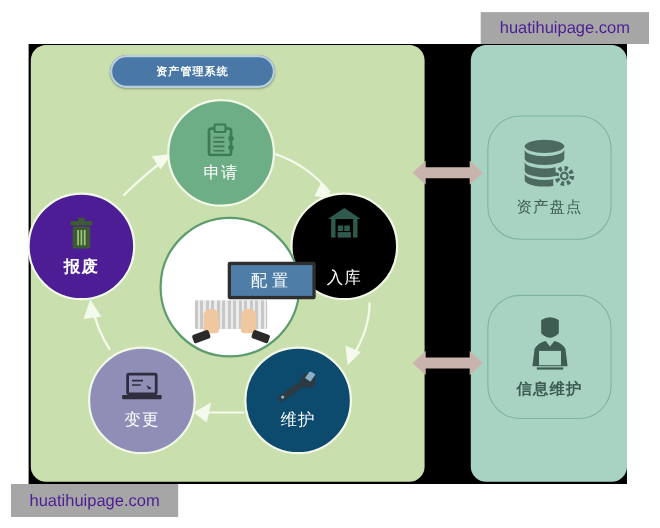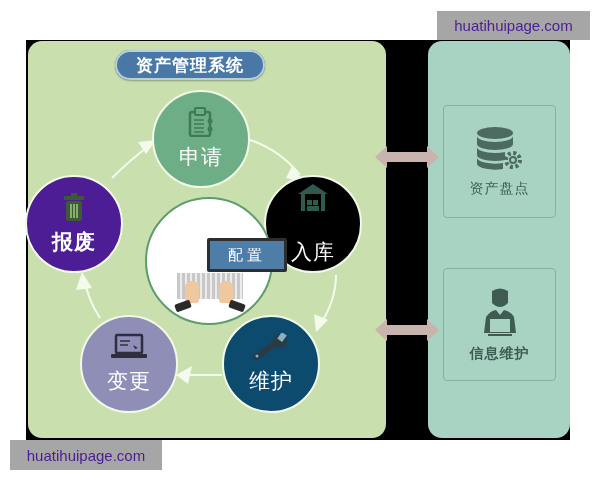--- a/index.html
+++ b/index.html
@@ -14,32 +14,32 @@
   }
   .left-panel {
     position: absolute; left: 28px; top: 41px; width: 358px; height: 397px;
     background: #cadfae; border-radius: 14px;
   }
   .right-panel {
     position: absolute; left: 428px; top: 41px; width: 142px; height: 397px;
     background: #a8d3c3; border-radius: 14px;
   }
   .title-pill {
-    position: absolute; left: 115px; top: 50px; width: 150px; height: 30px;
+    position: absolute; left: 100px; top: 50px; width: 150px; height: 30px;
     background: #4a78a6; border-radius: 16px;
     box-shadow: 0 0 0 2px #b9d0db inset, 0 1px 2px rgba(0,0,0,0.3);
-    color: #ffffff; font-size: 17px; font-weight: bold;
+    color: #ffffff; font-size: 10px; font-weight: bold;
     display: flex; align-items: center; justify-content: center; letter-spacing: 1px;
   }
   .node {
     position: absolute; border-radius: 50%; border: 2.5px solid #f2f8e8;
     display: flex; flex-direction: column; align-items: center; justify-content: center;
     box-sizing: border-box; color: #ffffff;
   }
-  .node .label { font-size: 21px; margin-top: 6px; letter-spacing: 1px; }
+  .node .label { font-size: 15px; margin-top: 6px; letter-spacing: 1px; }
   .node svg { display: block; }
   .n-apply   { left: 152px; top: 90px;  width: 98px; height: 98px; background: #6eae86; }
   .n-stock   { left: 264px; top: 175px; width: 98px; height: 98px; background: #000000; gap: 20px; }
   .n-maint   { left: 222px; top: 315px; width: 98px; height: 98px; background: #0c4a6e; }
   .n-change  { left: 80px;  top: 315px; width: 98px; height: 98px; background: #8f8eb6; }
   .n-scrap   { left: 25px;  top: 175px; width: 98px; height: 98px; background: #4c1d95; font-weight: bold; }
   .center {
     position: absolute; left: 145px; top: 197px; width: 128px; height: 128px;
     border-radius: 50%; background: #ffffff; border: 2px solid #5e9c6e; box-sizing: border-box;
   }
@@ -57,21 +57,21 @@
     background: repeating-linear-gradient(90deg, #c8c8c8 0 3px, #ececec 3px 5px),
                 #d8d8d8;
     border-radius: 1px;
   }
   .hand {
     position: absolute; width: 14px; height: 22px; background: #f0c8a0; border-radius: 6px 6px 3px 3px;
   }
   .cuff { position: absolute; width: 16px; height: 8px; background: #2a2a2a; border-radius: 2px; }
   .side-card {
     position: absolute; left: 443px; width: 113px; height: 113px;
-    border: 1.5px solid #7fb4a1; border-radius: 4px; box-sizing: border-box;
+    border: 1.5px solid #7fb4a1; border-radius: 30px; box-sizing: border-box;
     display: flex; flex-direction: column; align-items: center; justify-content: center;
     color: #3e5c52;
   }
   .card-inventory { top: 105px; }
   .card-info { top: 268px; font-weight: bold; }
   .side-card .label { font-size: 14px; margin-top: 8px; letter-spacing: 1px; }
   .dbl-arrow { position: absolute; left: 375px; width: 64px; height: 22px; }
   .watermark {
     position: absolute; background: #a6a6a6; color: #4c1d95; font-size: 15px;
     display: flex; align-items: center; justify-content: center;

